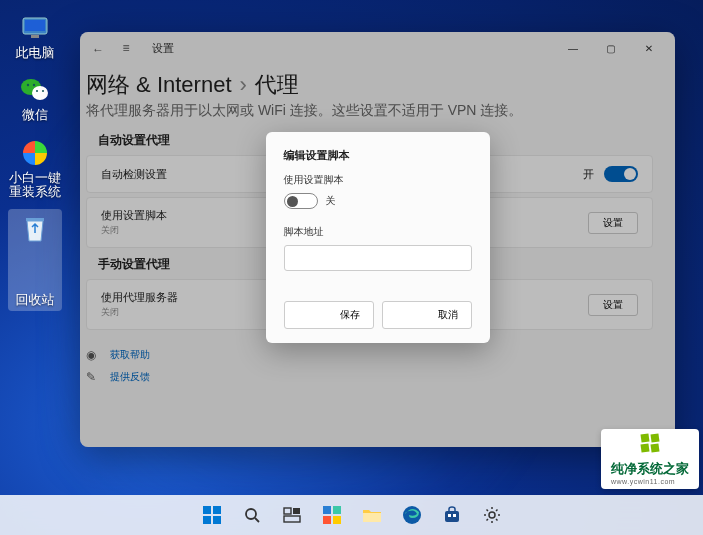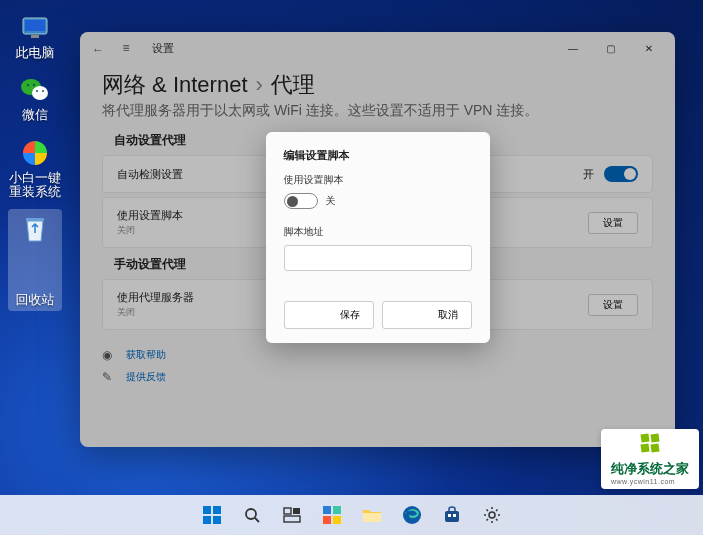--- a/index.html
+++ b/index.html
@@ -30,21 +30,21 @@
   background: #f3f3f3; border-radius: 8px; box-shadow: 0 10px 40px rgba(0,0,0,0.4);
   display: flex; flex-direction: column;
 }
 .titlebar { height: 32px; display: flex; align-items: center; padding: 0 8px; }
 .titlebar-left { display: flex; align-items: center; gap: 8px; }
 .titlebar-left .nav-btn { width: 20px; height: 20px; display: flex; align-items: center; justify-content: center; font-size: 12px; color: #555; cursor: pointer; }
 .titlebar-title { font-size: 11px; color: #333; margin-left: 8px; }
 .titlebar-right { margin-left: auto; display: flex; gap: 2px; }
 .win-btn { width: 36px; height: 28px; display: flex; align-items: center; justify-content: center; font-size: 10px; color: #333; cursor: pointer; }
 
-.settings-body { padding: 6px 22px 12px 22px; flex: 1; overflow: hidden; }
+.settings-body { padding: 6px 22px 12px 6px; flex: 1; overflow: hidden; }
 .breadcrumb { font-size: 22px; font-weight: 400; color: #222; margin-bottom: 2px; display: flex; align-items: center; gap: 8px; }
 .breadcrumb .sep { color: #888; }
 .subdesc { font-size: 14px; color: #666; margin-bottom: 12px; }
 
 .section-title { font-size: 12px; font-weight: 600; color: #222; margin: 8px 0 6px 12px; }
 .settings-card { background: #fbfbfb; border: 1px solid #e6e6e6; border-radius: 4px; padding: 10px 14px; margin-bottom: 4px; display: flex; align-items: center; }
 .card-main { flex: 1; }
 .card-title { font-size: 11px; color: #222; }
 .card-sub { font-size: 9px; color: #888; margin-top: 1px; }
 .card-right { display: flex; align-items: center; gap: 10px; font-size: 11px; color: #222; }

